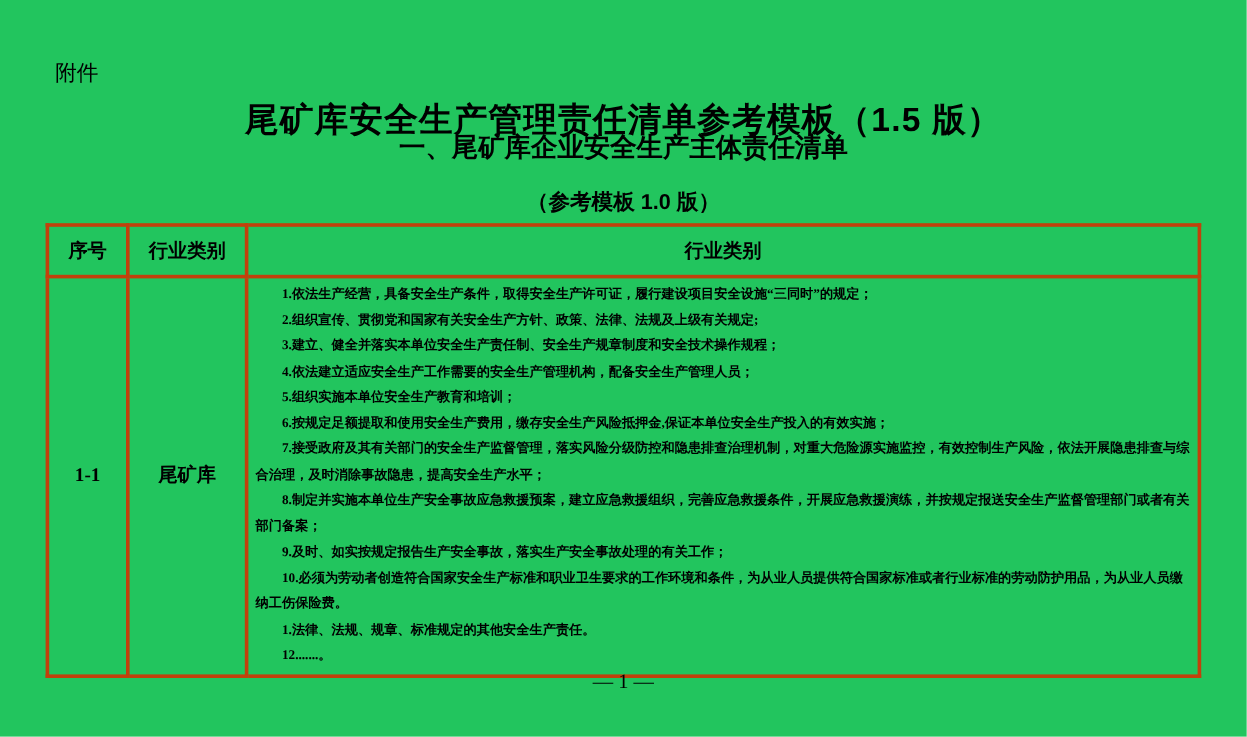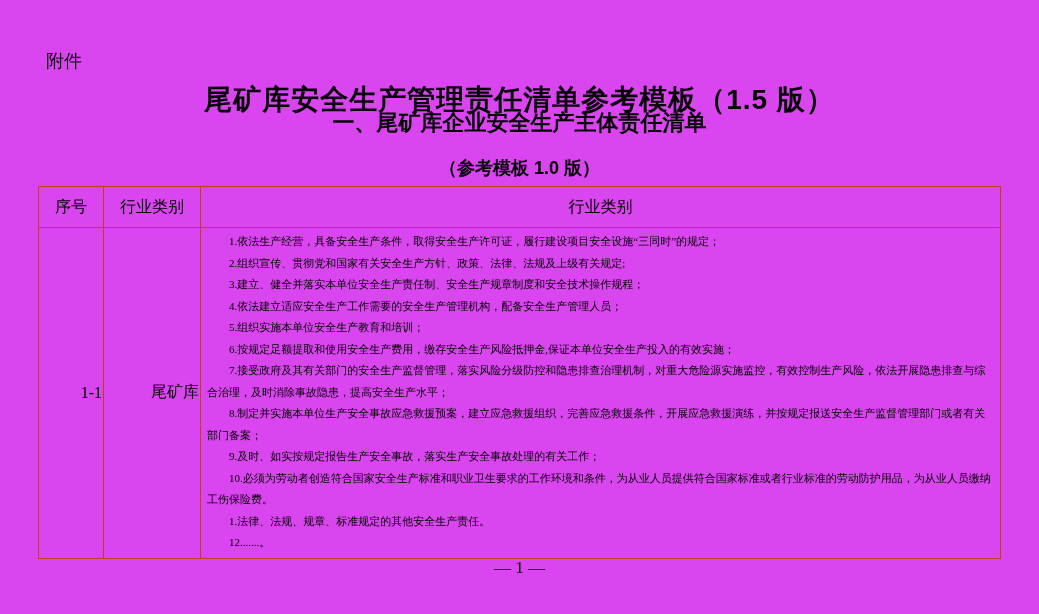--- a/index.html
+++ b/index.html
@@ -4,21 +4,21 @@
 <style>
   html, body {
     margin: 0;
     padding: 0;
     background: #ffffff;
   }
   #page {
     position: relative;
     width: 1039px;
     height: 614px;
-    background: #d946ef;
+    background: #22c55e;
     color: #000000;
     font-family: "Liberation Serif", serif;
     overflow: hidden;
   }
   .attachment {
     position: absolute;
     left: 46px;
     top: 49px;
     font-size: 18px;
     font-family: "Liberation Sans", sans-serif;
@@ -57,34 +57,34 @@
   table.resp-table {
     position: absolute;
     left: 38px;
     top: 186px;
     width: 963px;
     border-collapse: collapse;
     table-layout: fixed;
   }
   table.resp-table th,
   table.resp-table td {
-    border: 1px solid #c2410c;
-    font-weight: normal;
+    border: 3px solid #c2410c;
+    font-weight: bold;
     font-size: 16px;
     vertical-align: middle;
   }
   th.col-serial   { width: 64px; }
   th.col-industry { width: 96px; }
   table.resp-table thead th {
     height: 40px;
     text-align: center;
     padding: 0;
   }
   td.cell-serial, td.cell-industry {
-    text-align: right;
+    text-align: center;
   }
   td.cell-duties {
     padding: 3px 5px 4px 6px;
     vertical-align: top;
   }
   .duty {
     margin: 0;
     text-indent: 2em;
     font-size: 11px;
     line-height: 21.5px;

